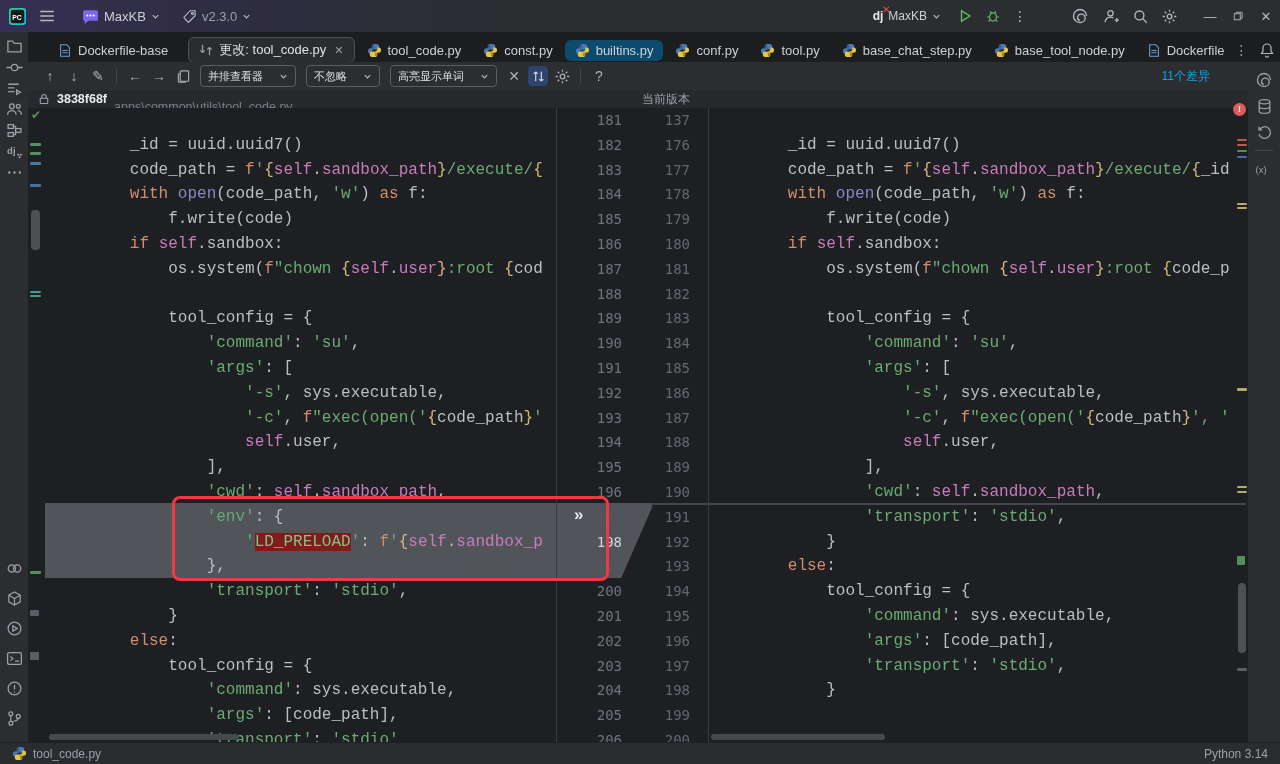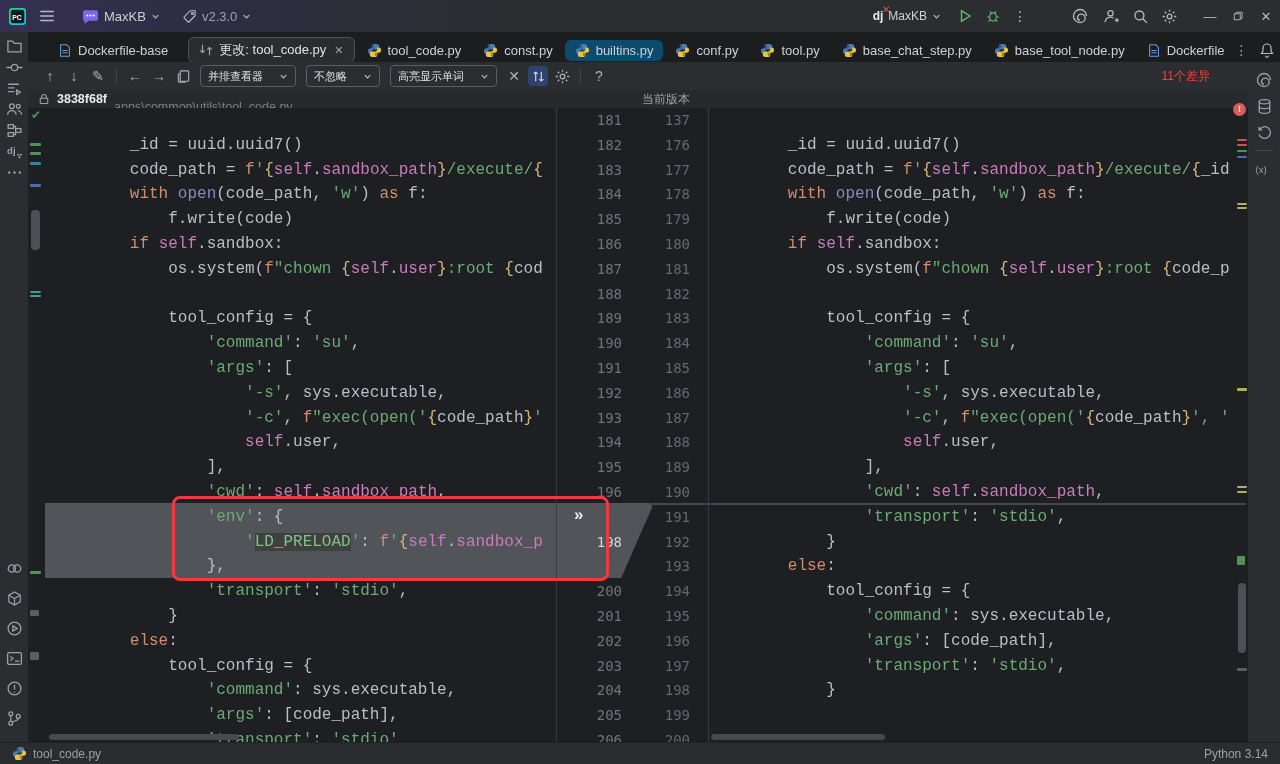--- a/index.html
+++ b/index.html
@@ -28,21 +28,21 @@
   .tabbar-right{margin-left:auto;display:flex;align-items:center;gap:10px;padding-right:8px;color:#9da0a8;}
 
   
   .difftoolbar{position:absolute;left:28px;top:62px;width:1220px;height:28px;background:#2b2d30;
     display:flex;align-items:center;padding:0 38px 0 12px;box-sizing:border-box;gap:4px;color:#9da0a8;}
   .dt-ic{width:20px;height:20px;display:flex;align-items:center;justify-content:center;font-size:14px;color:#adb0b8;}
   .dt-sep{width:1px;height:16px;background:#43464a;margin:0 4px;}
   .dd{display:flex;align-items:center;gap:16px;border:1px solid #5a5d63;border-radius:4px;height:20px;
       padding:0 7px;font-size:11px;color:#dfe1e5;margin:0 3px;white-space:nowrap;}
   .dt-ic.sel{background:#2e436e;border-radius:4px;color:#cfd3da;}
-  .diffcount{margin-left:auto;font-size:12px;color:#ef4444;}
+  .diffcount{margin-left:auto;font-size:12px;color:#0ea5e9;}
 
   
   .fileheader{position:absolute;left:28px;top:90px;width:1220px;height:18px;background:#27292c;
     display:flex;align-items:center;padding-left:10px;box-sizing:border-box;gap:7px;font-size:12.5px;}
   .fh-hash{color:#e8eaed;font-weight:bold;}
   .fh-path{color:#7a7f88;margin-top:15px;}
   .fh-right{position:absolute;left:528px;width:134px;text-align:right;color:#9da0a8;font-size:12px;top:1px;}
 
   
   .editor{position:absolute;left:28px;top:108px;width:1220px;height:634px;background:#1e1f22;overflow:hidden;}
@@ -51,21 +51,21 @@
   .code-line{height:24.8px;line-height:24.8px;white-space:pre;overflow:hidden;
     font-family:Liberation Mono, monospace;font-size:16px;color:#bcbec4;}
   .gutcol{position:absolute;top:0;text-align:right;font-family:"DejaVu Sans Mono","Liberation Mono",monospace;
     font-size:14px;color:#6f747c;}
   .gutcol div{height:24.8px;line-height:24.8px;}
   .gutcol.rightnums{color:#63686f;}
   .ln-dim{color:#54575d;}
   .ln-bright{color:#d2d5da;}
   .c-d{color:#bcbec4}.c-k{color:#cf8e6d}.c-s{color:#6aab73}.c-b{color:#d5b778}
   .c-p{color:#c77dbb}.c-f{color:#8888c6}
-  .c-h{color:#7ec387;background:#404040;}
+  .c-h{color:#7ec387;background:#7f1d1d;}
 
   .band{position:absolute;left:17px;top:395px;width:563px;height:75px;background:#515458;}
   .wedge{position:absolute;left:580px;top:395px;width:44px;height:75px;background:#515458;
     clip-path:polygon(0 0,100% 0,100% 6%,30% 100%,0 100%);}
   .delline{position:absolute;left:622px;top:395px;width:596px;height:2px;background:#43464a;}
   .redbox{position:absolute;left:144px;top:388px;width:437px;height:85px;border:3px solid #f03940;border-radius:8px;box-sizing:border-box;}
   .chev{position:absolute;left:546px;top:398px;color:#e8eaed;font-size:17px;font-weight:bold;line-height:18px;}
 
   .mark{position:absolute;border-radius:1px;}
   .thumbv{position:absolute;background:#4d5055;border-radius:4px;}

